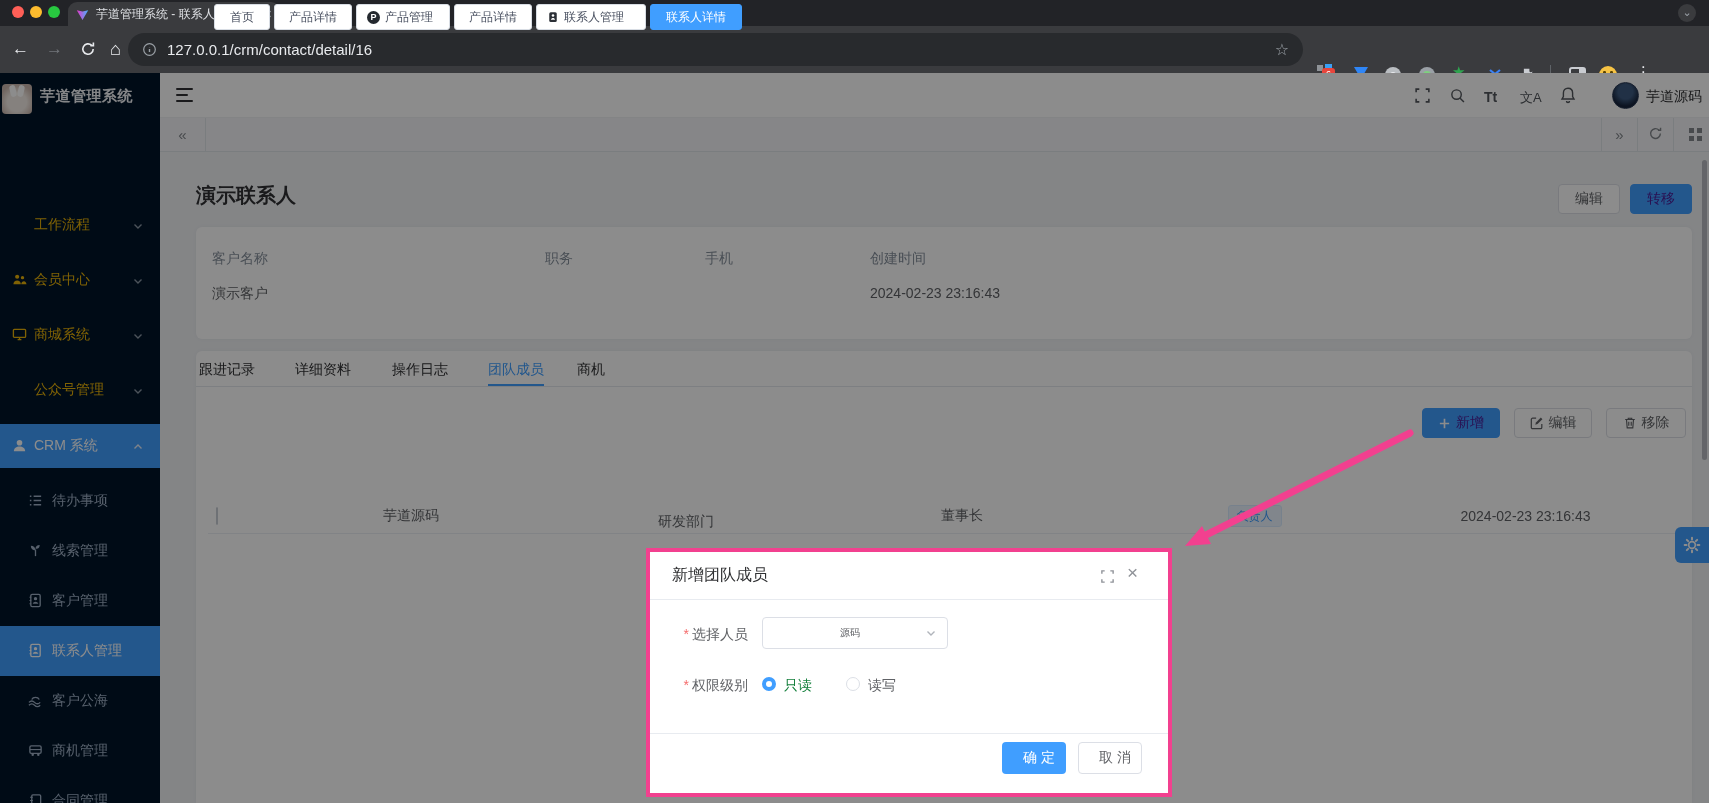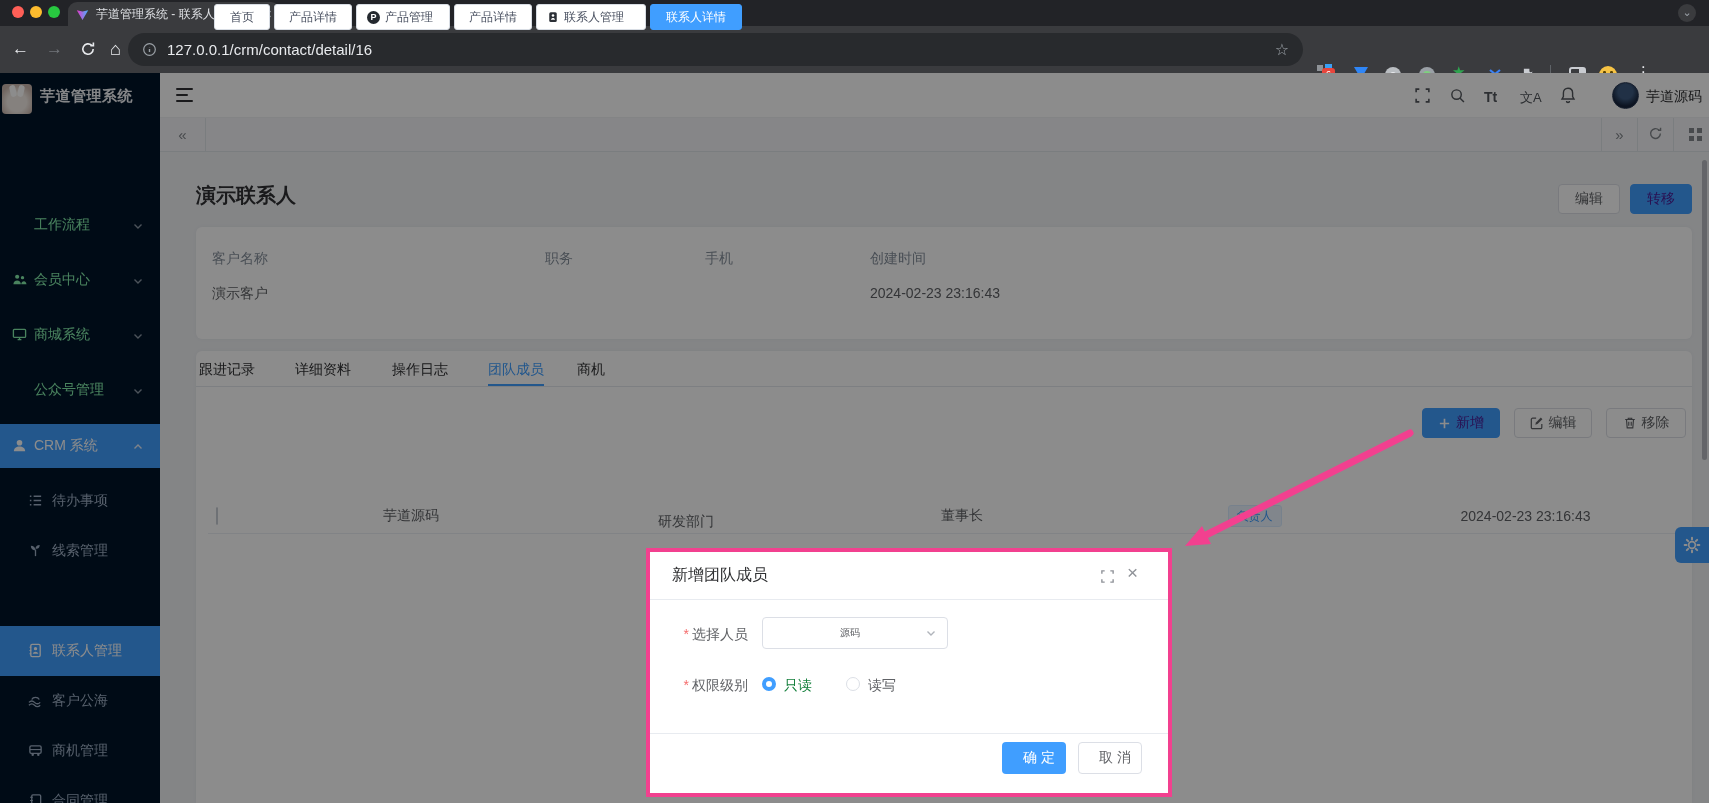--- a/index.html
+++ b/index.html
@@ -27,21 +27,21 @@
   .hamb{position:absolute;left:176px;top:88px;width:17px;height:14px;}
   .hamb span{position:absolute;left:0;height:2px;background:#303133;border-radius:1px;}
   .avatar-img{position:absolute;left:1612px;top:82px;width:27px;height:27px;border-radius:50%;background:radial-gradient(circle at 50% 35%,#3d5a80 0 35%,#16243c 70%);border:1px solid #2a3a55;}
   .uname{position:absolute;left:1646px;top:88px;font-size:14px;color:#303133;}
 
   
   .sidebar{position:absolute;left:0;top:73px;width:160px;height:730px;background:#001529;}
   .logo-img{position:absolute;left:2px;top:11px;width:30px;height:30px;border-radius:4px;background:radial-gradient(circle at 50% 60%,#f3ece6 0 40%,#cbb7ad 75%);overflow:hidden;}
   .logo-img i{position:absolute;width:6px;height:12px;background:#fff;border-radius:3px;top:1px;}
   .logo-title{position:absolute;left:40px;top:14px;font-size:15px;font-weight:bold;color:#f2f4f7;letter-spacing:.5px;}
-  .sgroup{position:absolute;left:0;width:160px;height:44px;color:#86efac;font-size:14px;}
+  .sgroup{position:absolute;left:0;width:160px;height:44px;color:#eab308;font-size:14px;}
   .sgroup .lbl{position:absolute;left:34px;top:13px;}
   .sgroup .gi{position:absolute;left:12px;top:14px;width:15px;height:15px;}
   .sgroup .chev{position:absolute;left:132px;top:16px;width:12px;height:12px;color:#8b97a5;}
   .sgroup.active{background:#409eff;color:#fff;}
   .schild{position:absolute;left:0;width:160px;height:50px;color:#9fb0c5;font-size:14px;}
   .schild .lbl{position:absolute;left:52px;top:16px;}
   .schild .gi{position:absolute;left:28px;top:17px;width:15px;height:15px;}
   .schild.active{background:#409eff;color:#fff;}
 
   
@@ -261,20 +261,29 @@
       <span class="lbl">待办事项</span>
     </div>
     <div class="schild" style="top:453px;">
       <span class="gi"><svg viewBox="0 0 16 16" width="15" height="15">
             <path d="M8 14V7" stroke="currentColor" stroke-width="1.4" fill="none"></path>
             <path d="M8 8C8 5 6 3 3 3c0 3 2 5 5 5z" fill="currentColor"></path>
             <path d="M8 6c0-2.5 1.7-4 4.5-4C12.5 4.8 11 6.5 8 6z" fill="currentColor"></path>
           </svg></span>
       <span class="lbl">线索管理</span>
     </div>
+    <div class="schild" style="top:503px;">
+      <span class="gi"><svg viewBox="0 0 16 16" width="15" height="15">
+            <rect x="3" y="1.5" width="10" height="13" rx="1.5" fill="none" stroke="currentColor" stroke-width="1.4"></rect>
+            <circle cx="8" cy="6" r="1.8" fill="currentColor"></circle>
+            <path d="M5 11.5c.4-1.6 1.6-2.3 3-2.3s2.6.7 3 2.3z" fill="currentColor"></path>
+            <path d="M1.6 4.5h1.8M1.6 8h1.8M1.6 11.5h1.8" stroke="currentColor" stroke-width="1.2"></path>
+          </svg></span>
+      <span class="lbl">客户管理</span>
+    </div>
     <div class="schild active" style="top:553px;">
       <span class="gi"><svg viewBox="0 0 16 16" width="15" height="15">
             <rect x="3" y="1.5" width="10" height="13" rx="1.5" fill="none" stroke="currentColor" stroke-width="1.4"></rect>
             <circle cx="8" cy="6" r="1.8" fill="currentColor"></circle>
             <path d="M5 11.5c.4-1.6 1.6-2.3 3-2.3s2.6.7 3 2.3z" fill="currentColor"></path>
             <path d="M1.6 4.5h1.8M1.6 8h1.8M1.6 11.5h1.8" stroke="currentColor" stroke-width="1.2"></path>
           </svg></span>
       <span class="lbl">联系人管理</span>
     </div>
     <div class="schild" style="top:603px;padding-left:17px;">

